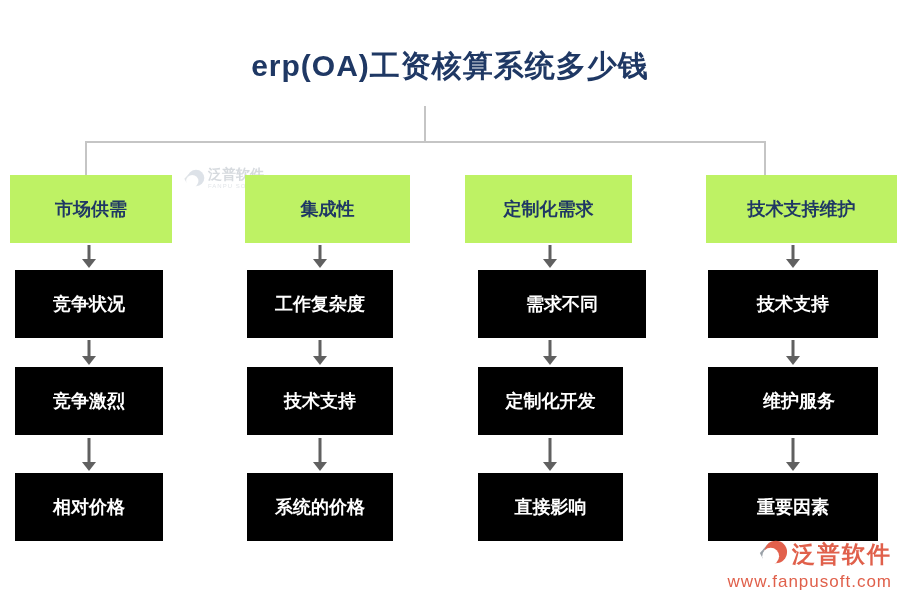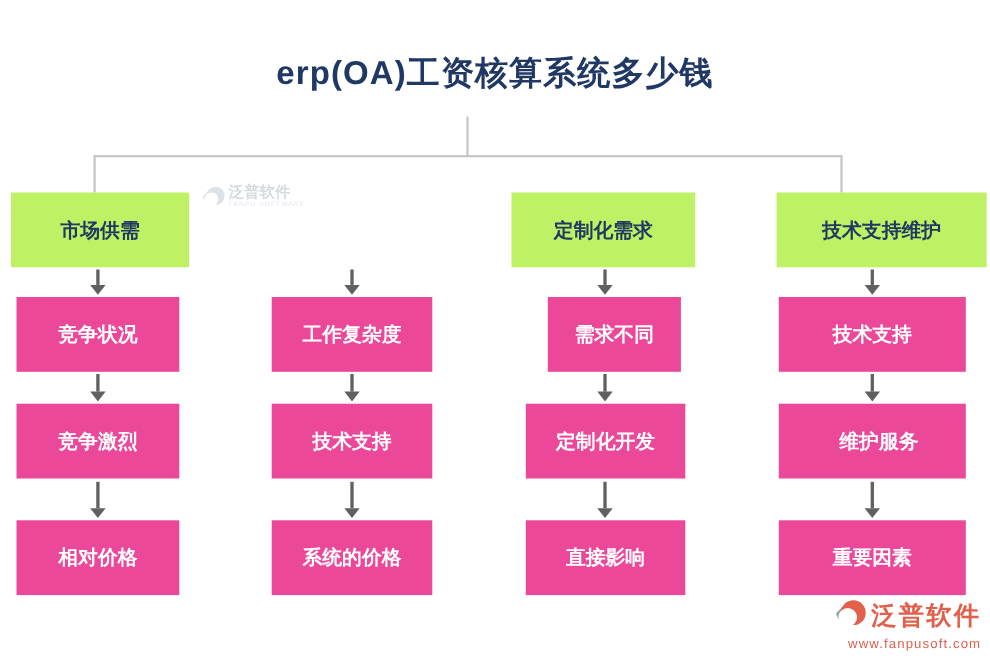--- a/index.html
+++ b/index.html
@@ -12,21 +12,21 @@
     font-size:30px;font-weight:700;color:#1F3864;letter-spacing:1px;
   }
   .cline{position:absolute;background:#C5C5C5;}
   .cline.v{width:2px;}
   .cline.h{height:2px;}
   .node{
     position:absolute;display:flex;align-items:center;justify-content:center;
     font-weight:700;text-align:center;box-sizing:border-box;
   }
   .node.header{background:#bef264;color:#1F3864;font-size:18px;height:68px;top:175px;z-index:2;}
-  .node.item{background:#ec4899;color:#ffffff;font-size:18px;height:68px;}
+  .node.item{background:#000000;color:#ffffff;font-size:18px;height:68px;}
   .row1{top:270px;} .row2{top:367px;} .row3{top:473px;}
   .arrow{position:absolute;width:14px;}
   .arrow .stem{
     position:absolute;top:0;left:50%;transform:translateX(-50%);
     width:3px;height:calc(100% - 9px);background:#606060;
   }
   .arrow .head{
     position:absolute;bottom:0;left:50%;transform:translateX(-50%);
     width:0;height:0;border-left:7px solid transparent;border-right:7px solid transparent;
     border-top:9px solid #606060;
@@ -38,21 +38,21 @@
   }
   .watermark .wm-text{display:flex;flex-direction:column;line-height:1;}
   .watermark .wm-brand{font-size:14px;font-weight:700;color:#aeb6bf;}
   .watermark .wm-sub{font-size:6px;color:#c3cad1;letter-spacing:1px;margin-top:2px;}
   .footer-logo{
     position:absolute;right:8px;bottom:8px;display:flex;flex-direction:column;
     align-items:flex-end;z-index:3;
   }
   .footer-logo .fl-top{display:flex;align-items:center;gap:4px;}
   .footer-logo .fl-brand{font-size:23px;font-weight:700;color:#E0604B;letter-spacing:2px;}
-  .footer-logo .fl-url{font-size:12px;color:#E0604B;letter-spacing:1px;margin-top:1px;}
+  .footer-logo .fl-url{font-size:17px;color:#E0604B;letter-spacing:1px;margin-top:1px;}
 </style>
 </head>
 <body>
 
 <div class="canvas">
 
   <div class="page-title">erp(OA)工资核算系统多少钱</div>
 
   <div class="cline v" style="left:424px;top:106px;height:36px;"></div>
   <div class="cline h" style="left:85px;top:141px;width:681px;"></div>
@@ -83,20 +83,21 @@
       <div class="stem"></div>
       <div class="head"></div>
     </div>
   <div class="node item row2" style="left:15px;width:148px;">竞争激烈</div>
   <div class="arrow a3" style="left:82px;">
       <div class="stem"></div>
       <div class="head"></div>
     </div>
   <div class="node item row3" style="left:15px;width:148px;">相对价格</div>
 
+  <div class="node header" style="left:245px;width:165px;">集成性</div>
   <div class="arrow a1" style="left:313px;">
       <div class="stem"></div>
       <div class="head"></div>
     </div>
   <div class="node item row1" style="left:247px;width:146px;">工作复杂度</div>
   <div class="arrow a2" style="left:313px;">
       <div class="stem"></div>
       <div class="head"></div>
     </div>
   <div class="node item row2" style="left:247px;width:146px;">技术支持</div>
@@ -104,21 +105,21 @@
       <div class="stem"></div>
       <div class="head"></div>
     </div>
   <div class="node item row3" style="left:247px;width:146px;">系统的价格</div>
 
   <div class="node header" style="left:465px;width:167px;">定制化需求</div>
   <div class="arrow a1" style="left:543px;">
       <div class="stem"></div>
       <div class="head"></div>
     </div>
-  <div class="node item row1" style="left:478px;width:121px;margin-left:20px;">需求不同</div>
+  <div class="node item row1" style="left:478px;width:168px;">需求不同</div>
   <div class="arrow a2" style="left:543px;">
       <div class="stem"></div>
       <div class="head"></div>
     </div>
   <div class="node item row2" style="left:478px;width:145px;">定制化开发</div>
   <div class="arrow a3" style="left:543px;">
       <div class="stem"></div>
       <div class="head"></div>
     </div>
   <div class="node header" style="left:706px;width:191px;">技术支持维护</div>

